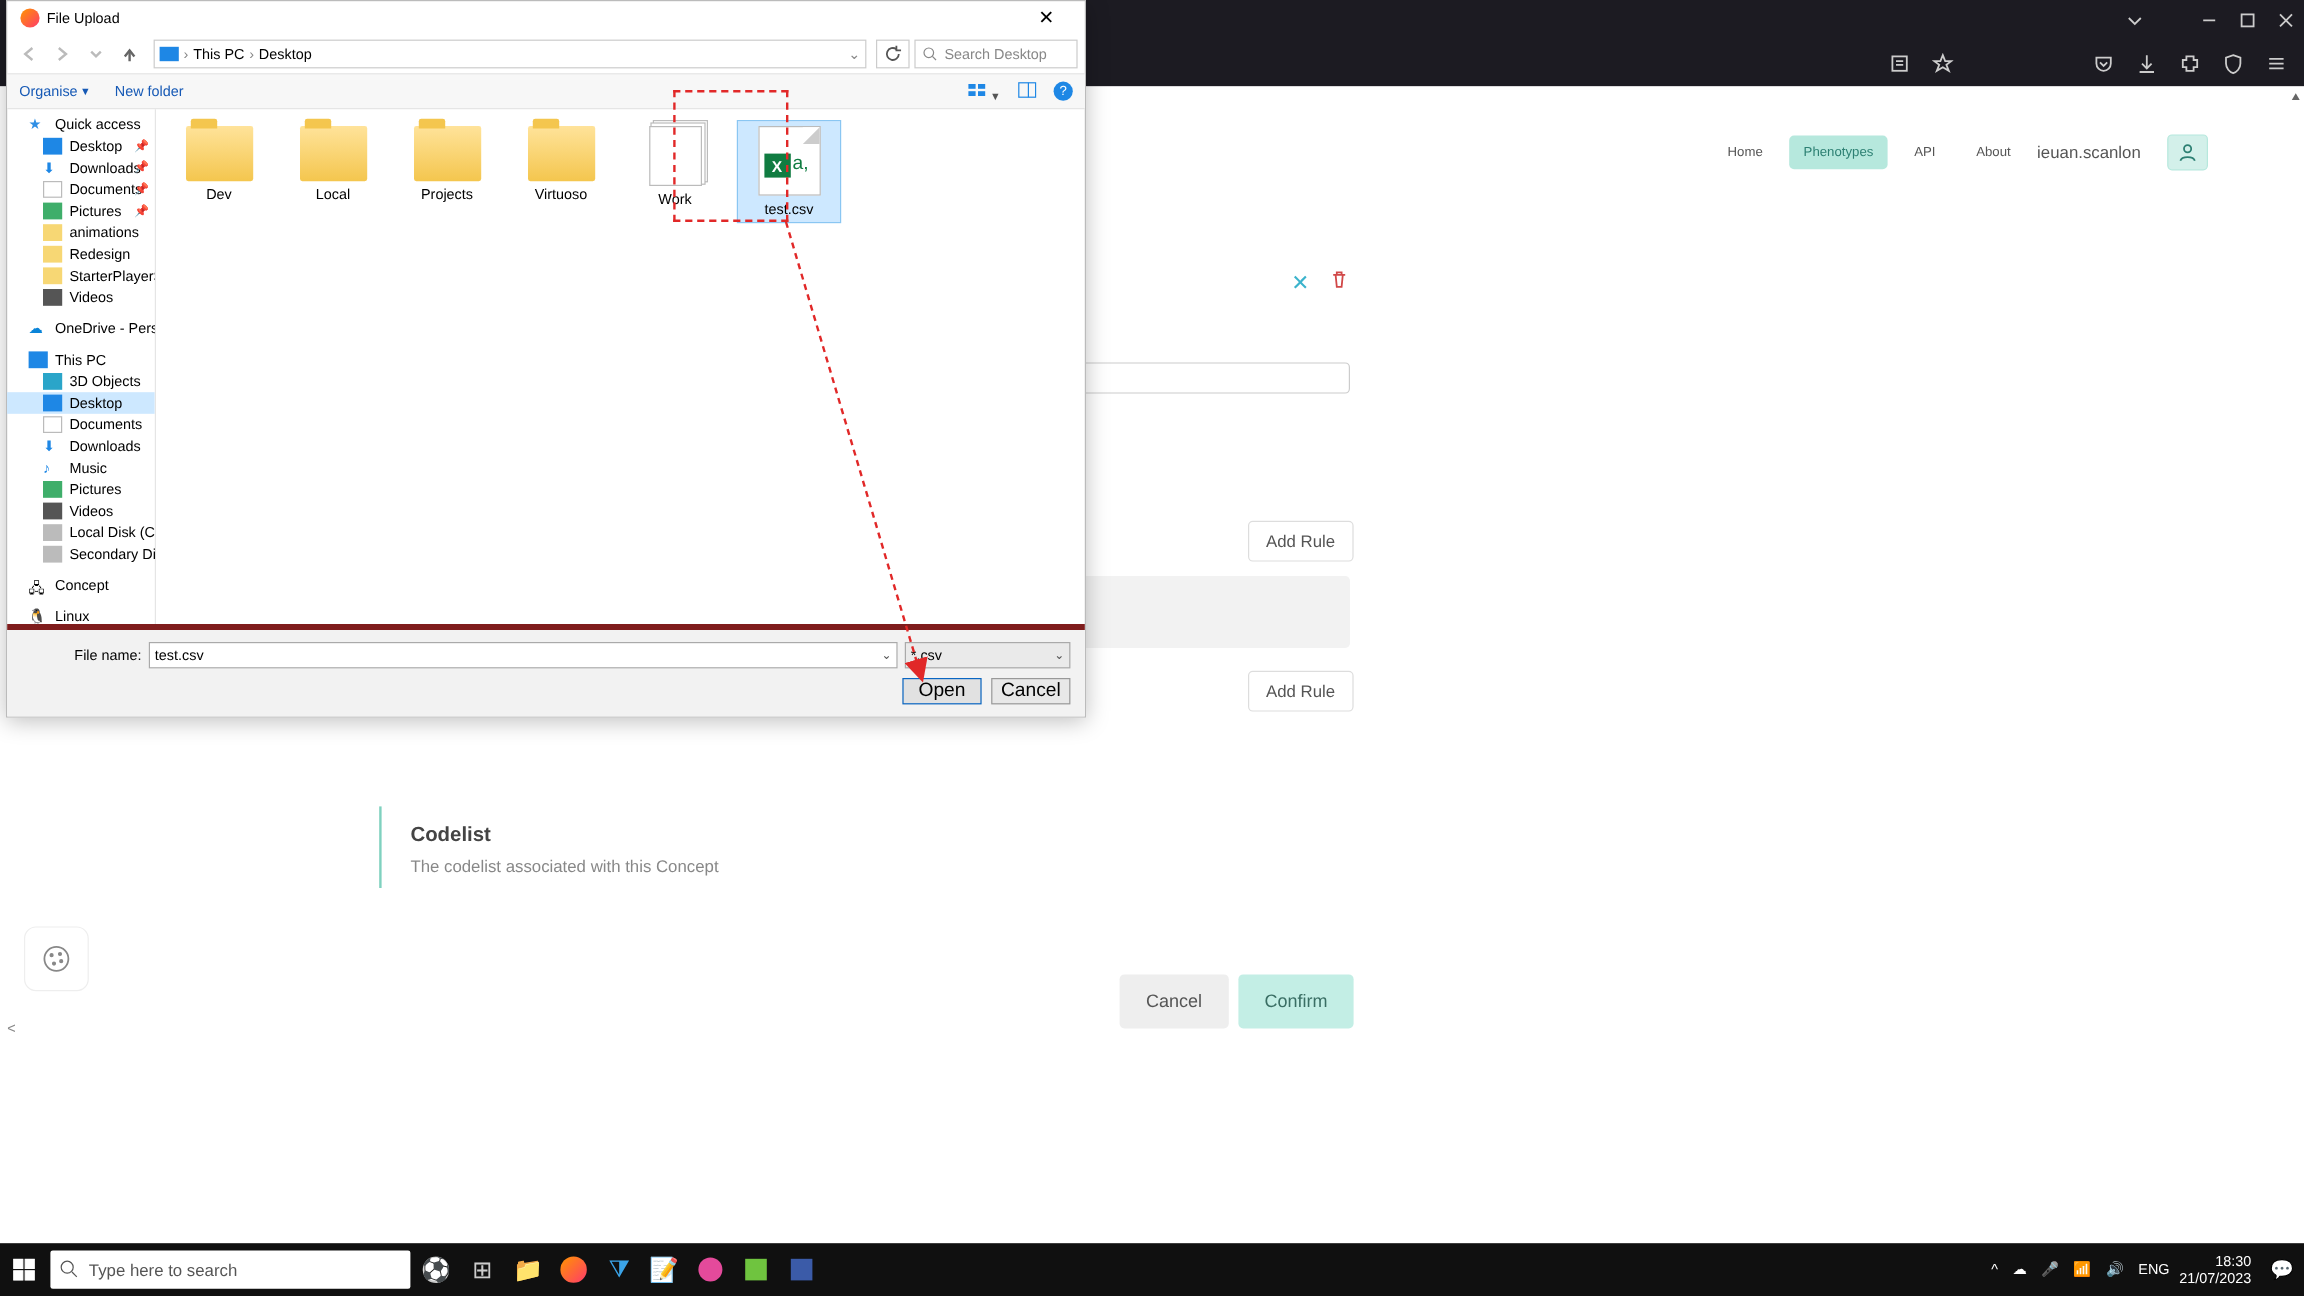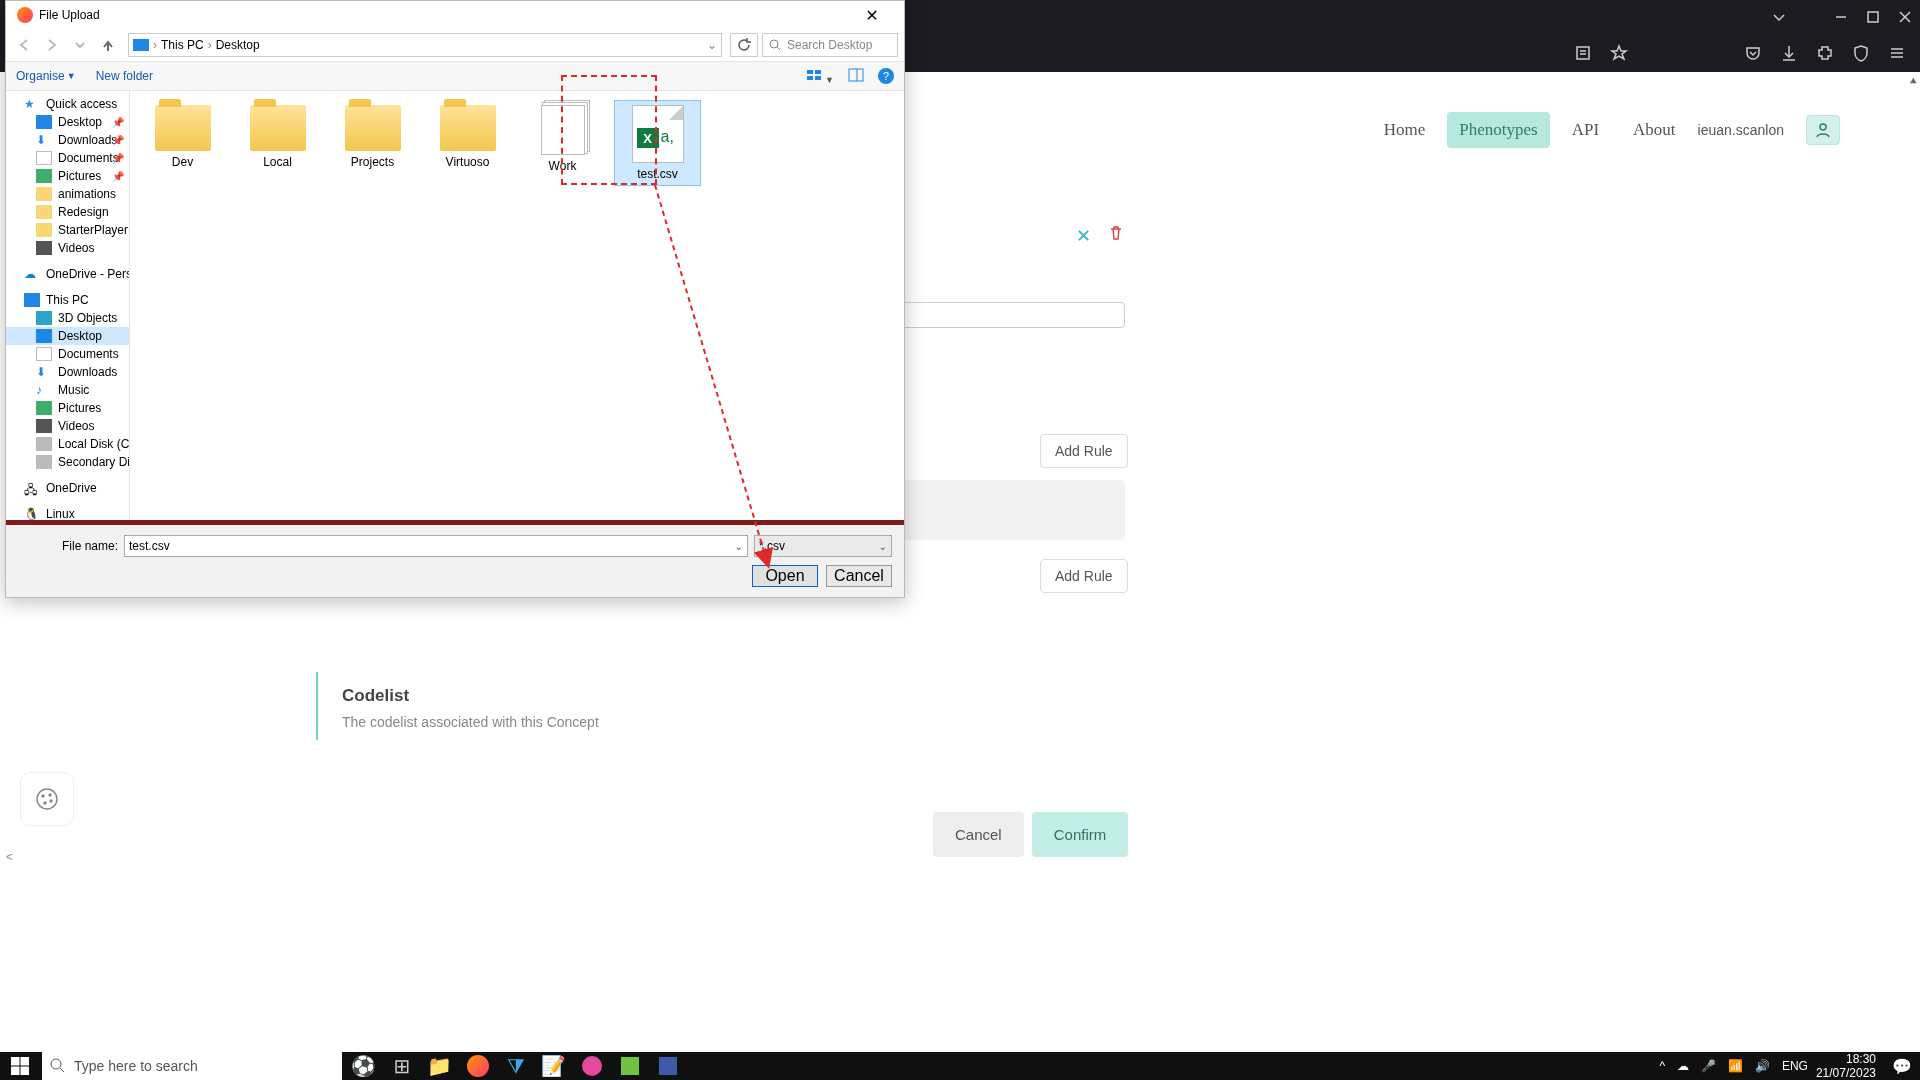--- a/index.html
+++ b/index.html
@@ -9,21 +9,21 @@
 .browser-chrome { position: absolute; top: 0; left: 0; right: 0; height: 72px; background: #1c1b22; }
 .chrome-top { height: 34px; display: flex; align-items: center; justify-content: flex-end; padding-right: 8px; gap: 20px; color: #ccc; }
 .chrome-top .win-controls { display:flex; gap:18px; margin-left:28px; }
 .chrome-top svg { width:14px; height:14px; stroke:#ccc; fill:none; stroke-width:1.5; }
 .chrome-bottom { height:38px; display:flex; align-items:center; justify-content:flex-end; padding-right:14px; gap:18px; color:#ccc; }
 .chrome-bottom svg { width:18px; height:18px; stroke:#ccc; fill:none; stroke-width:1.5; }
 
 
 .webpage { position:absolute; top:72px; left:0; right:0; bottom:40px; background:#fff; }
 .page-nav { position:absolute; top:40px; right:80px; display:flex; gap:10px; align-items:center; }
-.page-nav a { padding:8px 12px; font-size:17px; color:#555; text-decoration:none; border-radius:4px;font-family:Liberation Serif, serif; }
+.page-nav a { padding:8px 12px; font-size:11px; color:#555; text-decoration:none; border-radius:4px; }
 .page-nav a.active { background:#b6e8dd; color:#2d8073; font-weight:500; }
 .page-nav .user-btn { border:1px solid #b6e8dd; background:#d3f0ea; border-radius:4px; padding:6px 8px; display:flex; align-items:center; }
 .page-nav .username { font-size:14px; color:#555; margin-right:12px;}
 .page-icon-x { color:#3bb3cc; font-size:18px; position:absolute; top:153px; left:1076px; cursor:pointer;}
 .page-icon-trash { color:#d14848; font-size:16px; position:absolute; top:153px; left:1108px; cursor:pointer;}
 .form-input-long { position:absolute; left:345px; top:230px; width:780px; height:26px; border:1px solid #ccc; border-radius:4px; }
 
 .add-rule-1 { position:absolute; left:1040px; top:362px; }
 .add-rule-2 { position:absolute; left:1040px; top:487px; }
 .gray-bar { position:absolute; left:345px; top:408px; width:780px; height:60px; background:#f2f2f2; border-radius:4px; }
@@ -108,21 +108,21 @@
 .footer-row1 .filter-sel { width:138px; height:22px; border:1px solid #aaa; background:#eaeaea; font-size:12px; padding:0 4px; display:flex; align-items:center; justify-content:space-between;gap:25px;}
 .footer-row1 .dd { color:#555; font-size:10px;}
 .footer-row2 { display:flex; justify-content:flex-end; gap:8px;}
 .footer-row2 button { width:66px; height:22px; font-size:16px; border:1px solid #999; background:#e8e8e8; cursor:pointer;}
 .footer-row2 button.primary { border:1px solid #0a66c2; background:#e1e1e1;}
 
 
 .annot-svg { position:absolute; top:0; left:0; pointer-events:none; }
 
 
-.taskbar { position:absolute; left:0; right:0; bottom:0; height:28px; background:#101010; display:flex; align-items:center; color:#fff;}
+.taskbar { position:absolute; left:0; right:0; bottom:0; height:44px; background:#101010; display:flex; align-items:center; color:#fff;}
 .taskbar .start { width:40px; height:40px; display:flex; align-items:center; justify-content:center;}
 .taskbar .start svg { width:18px; height:18px;}
 .taskbar .searchbar { width:300px; height:32px; background:#fff; color:#555; border-radius:2px; display:flex; align-items:center; padding:0 8px; gap:8px; font-size:14px; margin-left:2px;}
 .taskbar .tray-icons { display:flex; align-items:center; gap:2px; margin-left:4px;}
 .taskbar .tray-icons .app { width:36px; height:40px; display:flex; align-items:center; justify-content:center; font-size:20px;}
 .taskbar .spacer { flex:1;}
 .taskbar .systray { display:flex; align-items:center; gap:12px; padding:0 8px; font-size:12px;}
 .taskbar .clock { text-align:right; line-height:1.2; font-size:12px; padding-right:8px;}
 .taskbar svg { stroke:#fff; fill:none;}
 
@@ -389,21 +389,21 @@
           <span class="side-icon ic-disk"></span>
           <span>Local Disk (C:)</span>
         </div>
       <div class="side-item sub">
           <span class="side-icon ic-disk"></span>
           <span>Secondary Disk (D:)</span>
         </div>
       <div style="height:8px"></div>
       <div class="side-item">
           <span class="side-icon">🖧</span>
-          <span>OneDrive</span>
+          <span>Concept</span>
         </div>
       <div style="height:8px"></div>
       <div class="side-item">
           <span class="side-icon">🐧</span>
           <span>Linux</span>
         </div>
     </div>
 
     <div class="file-grid">
       <div class="file-item">

